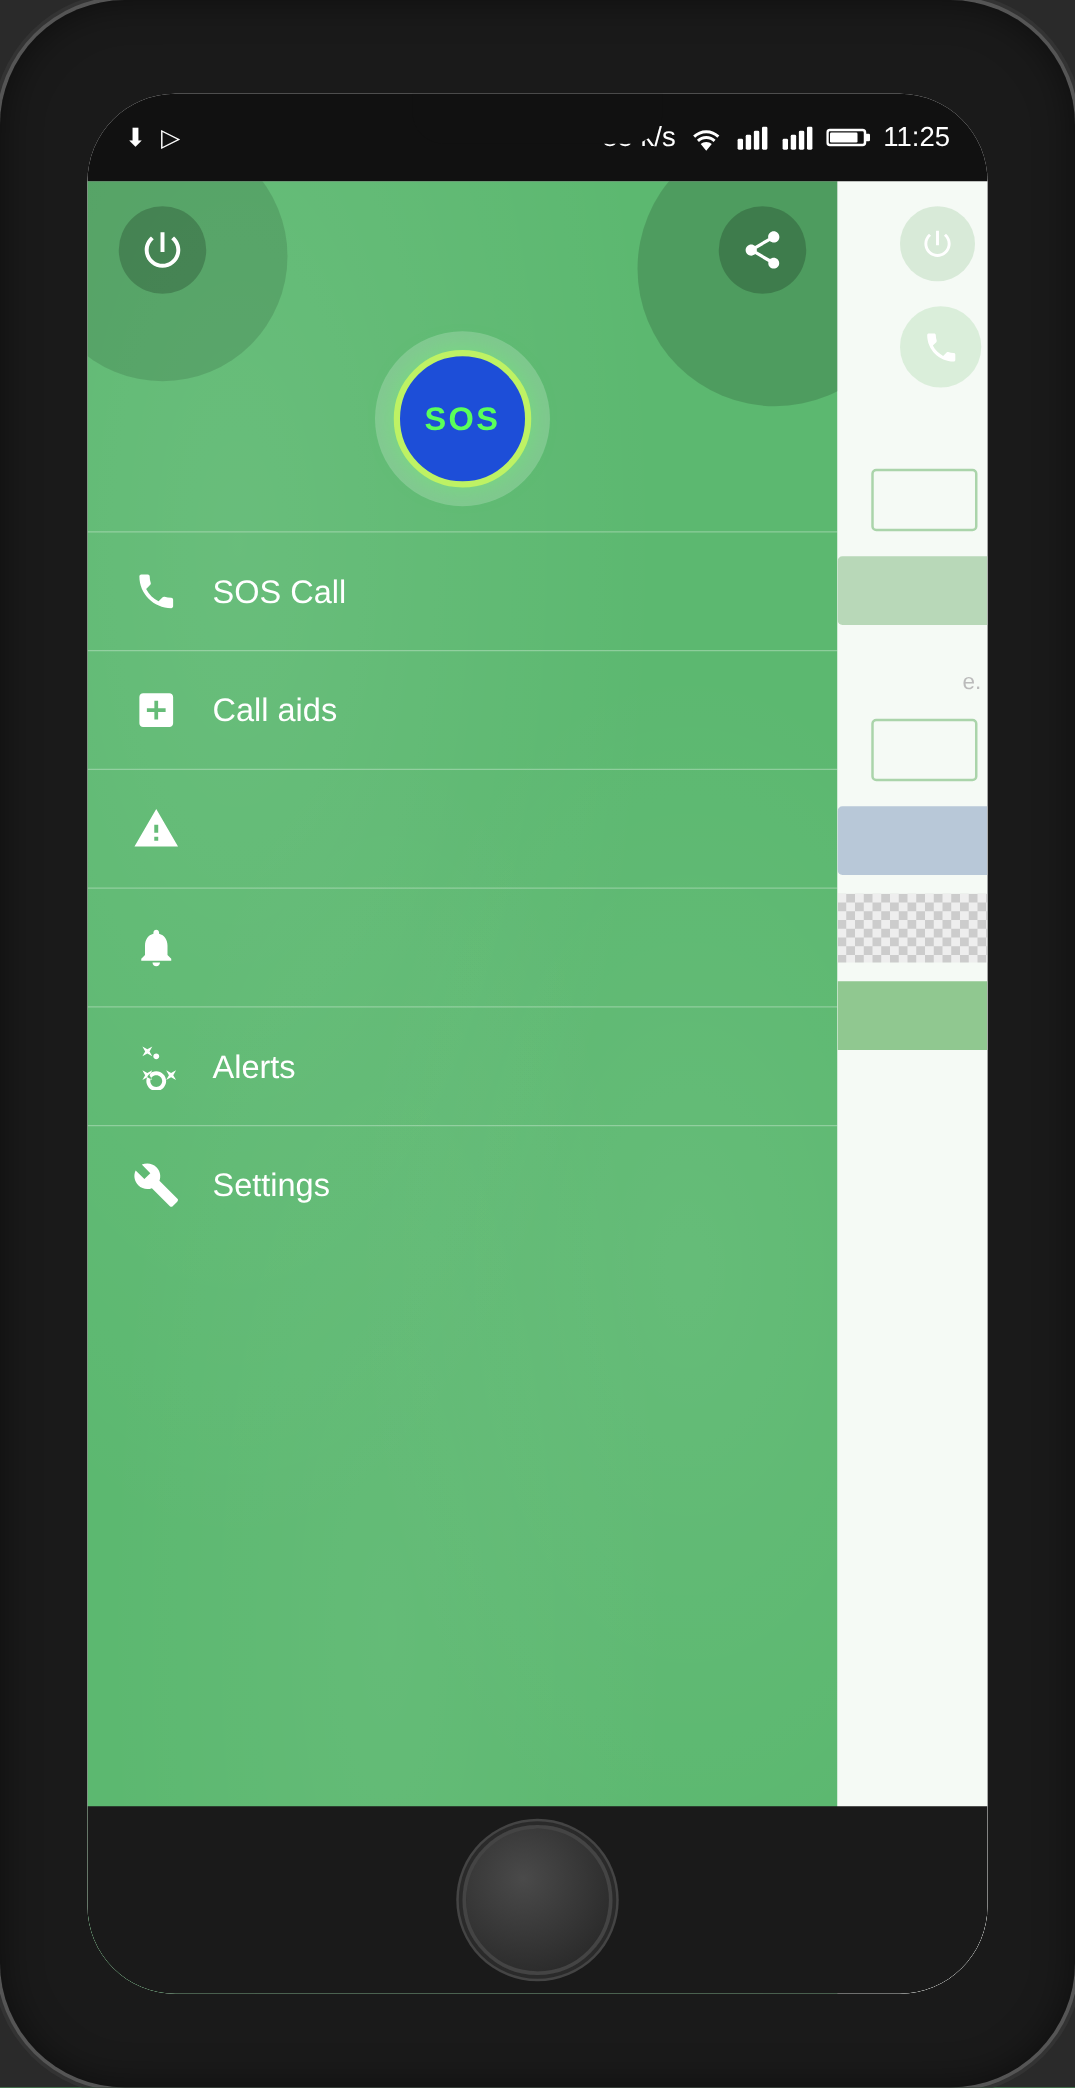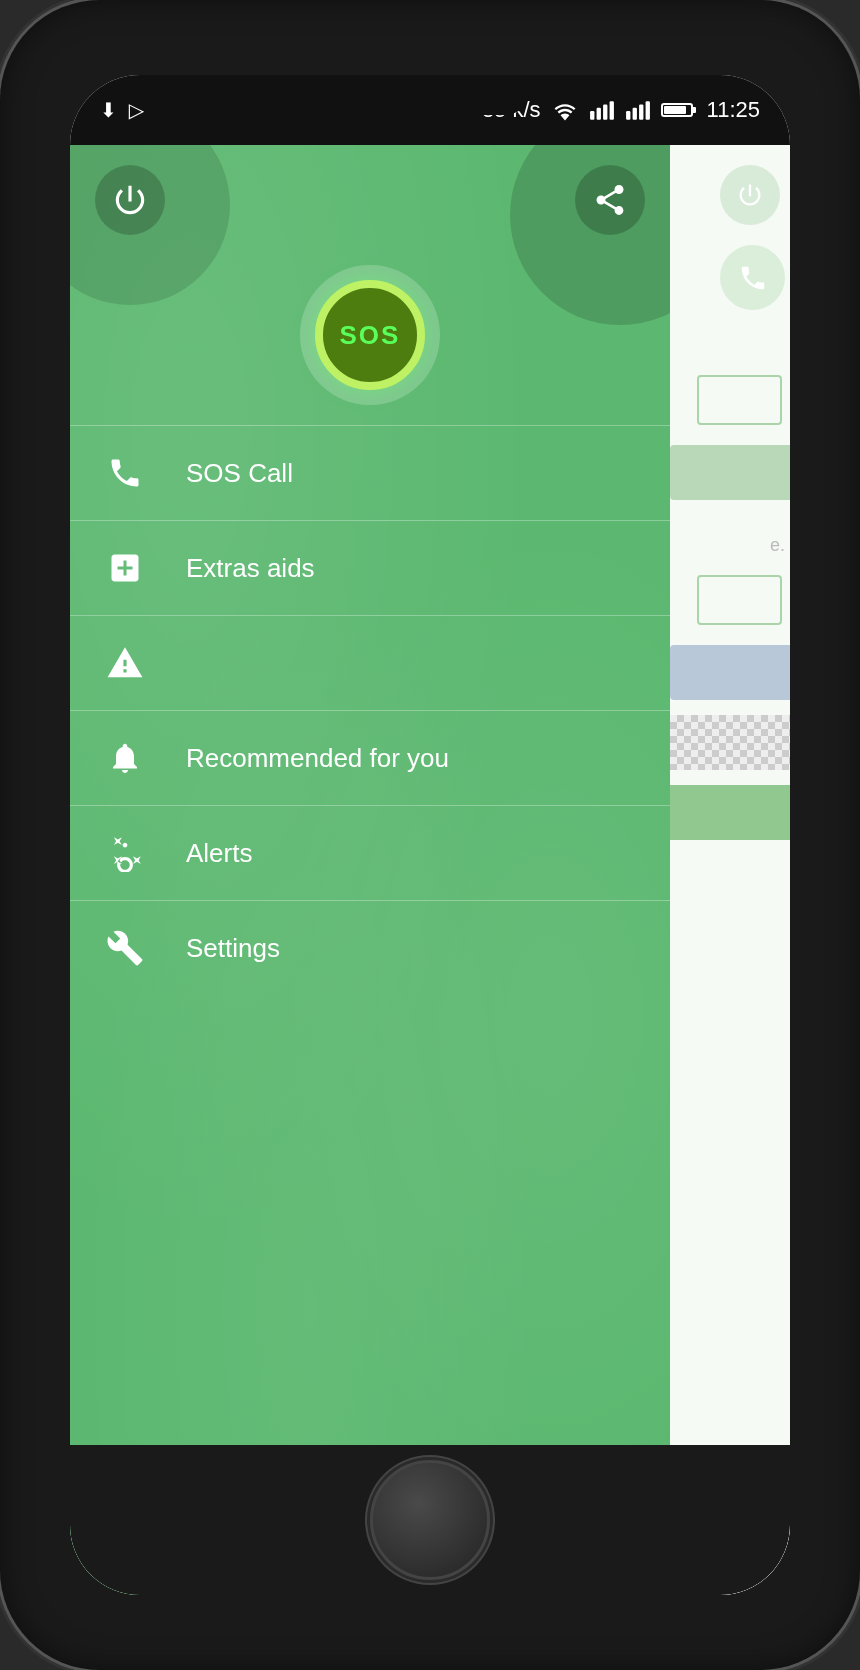--- a/index.html
+++ b/index.html
@@ -189,22 +189,22 @@
       display: flex;
       align-items: center;
       justify-content: center;
       position: relative;
     }
 
     .sos-inner {
       width: 110px;
       height: 110px;
       border-radius: 50%;
-      background: #4d7c0f;
-      border: 8px solid #bef264;
+      background: #1d4ed8;
+      border: 5px solid #bef264;
       display: flex;
       align-items: center;
       justify-content: center;
       box-shadow: 0 0 20px rgba(100,255,100,0.4);
     }
 
     .sos-text {
       color: #5aff5a;
       font-size: 26px;
       font-weight: bold;
@@ -233,21 +233,20 @@
       align-items: center;
       justify-content: center;
       margin-right: 20px;
       flex-shrink: 0;
     }
 
     .menu-item-label {
       color: #fff;
       font-size: 26px;
       font-weight: 500;
-      margin-left: 16px;
     }
 
     
     .right-panel {
       flex: 1;
       background: #f5faf5;
       height: 100%;
       position: relative;
       overflow: hidden;
     }
@@ -454,40 +453,39 @@
             </div>
             <span class="menu-item-label">SOS Call</span>
           </div>
 
           <div class="menu-item">
             <div class="menu-item-icon">
               <svg width="36" height="36" viewBox="0 0 24 24">
                 <path d="M19 3H5c-1.1 0-2 .9-2 2v14c0 1.1.9 2 2 2h14c1.1 0 2-.9 2-2V5c0-1.1-.9-2-2-2zm-2 10h-4v4h-2v-4H7v-2h4V7h2v4h4v2z"></path>
               </svg>
             </div>
-            <span class="menu-item-label">Extras aids</span>
+            <span class="menu-item-label">Call aids</span>
           </div>
 
 
 
           <div class="menu-item">
             <div class="menu-item-icon">
               <svg width="38" height="38" viewBox="0 0 24 24">
                 <path d="M1 21h22L12 2 1 21zm12-3h-2v-2h2v2zm0-4h-2v-4h2v4z"></path>
               </svg>
             </div>
           </div>
 
           <div class="menu-item">
             <div class="menu-item-icon">
               <svg width="36" height="36" viewBox="0 0 24 24">
                 <path d="M12 22c1.1 0 2-.9 2-2h-4c0 1.1.9 2 2 2zm6-6v-5c0-3.07-1.64-5.64-4.5-6.32V4c0-.83-.67-1.5-1.5-1.5s-1.5.67-1.5 1.5v.68C7.63 5.36 6 7.92 6 11v5l-2 2v1h16v-1l-2-2z"></path>
               </svg>
             </div>
-            <span class="menu-item-label">Recommended for you</span>
           </div>
 
           <div class="menu-item">
             <div class="menu-item-icon">
               <svg width="38" height="38" viewBox="0 0 24 24">
                 <path d="M7.5 5.6L10 7 8.6 4.5 10 2 7.5 3.4 5 2l1.4 2.5L5 7zm12 9.8L17 14l1.4 2.5L17 19l2.5-1.4L22 19l-1.4-2.5L22 14zM5 19l1.4-2.5L5 14l2.5 1.4L10 14l-1.4 2.5L10 19l-2.5-1.4zm7-13.5c-.83 0-1.5.67-1.5 1.5s.67 1.5 1.5 1.5 1.5-.67 1.5-1.5-.67-1.5-1.5-1.5zm0 9c-2.76 0-5 2.24-5 5s2.24 5 5 5 5-2.24 5-5-2.24-5-5-5zm0 8c-1.66 0-3-1.34-3-3s1.34-3 3-3 3 1.34 3 3-1.34 3-3 3z"></path>
               </svg>
             </div>
             <span class="menu-item-label">Alerts</span>
           </div>

